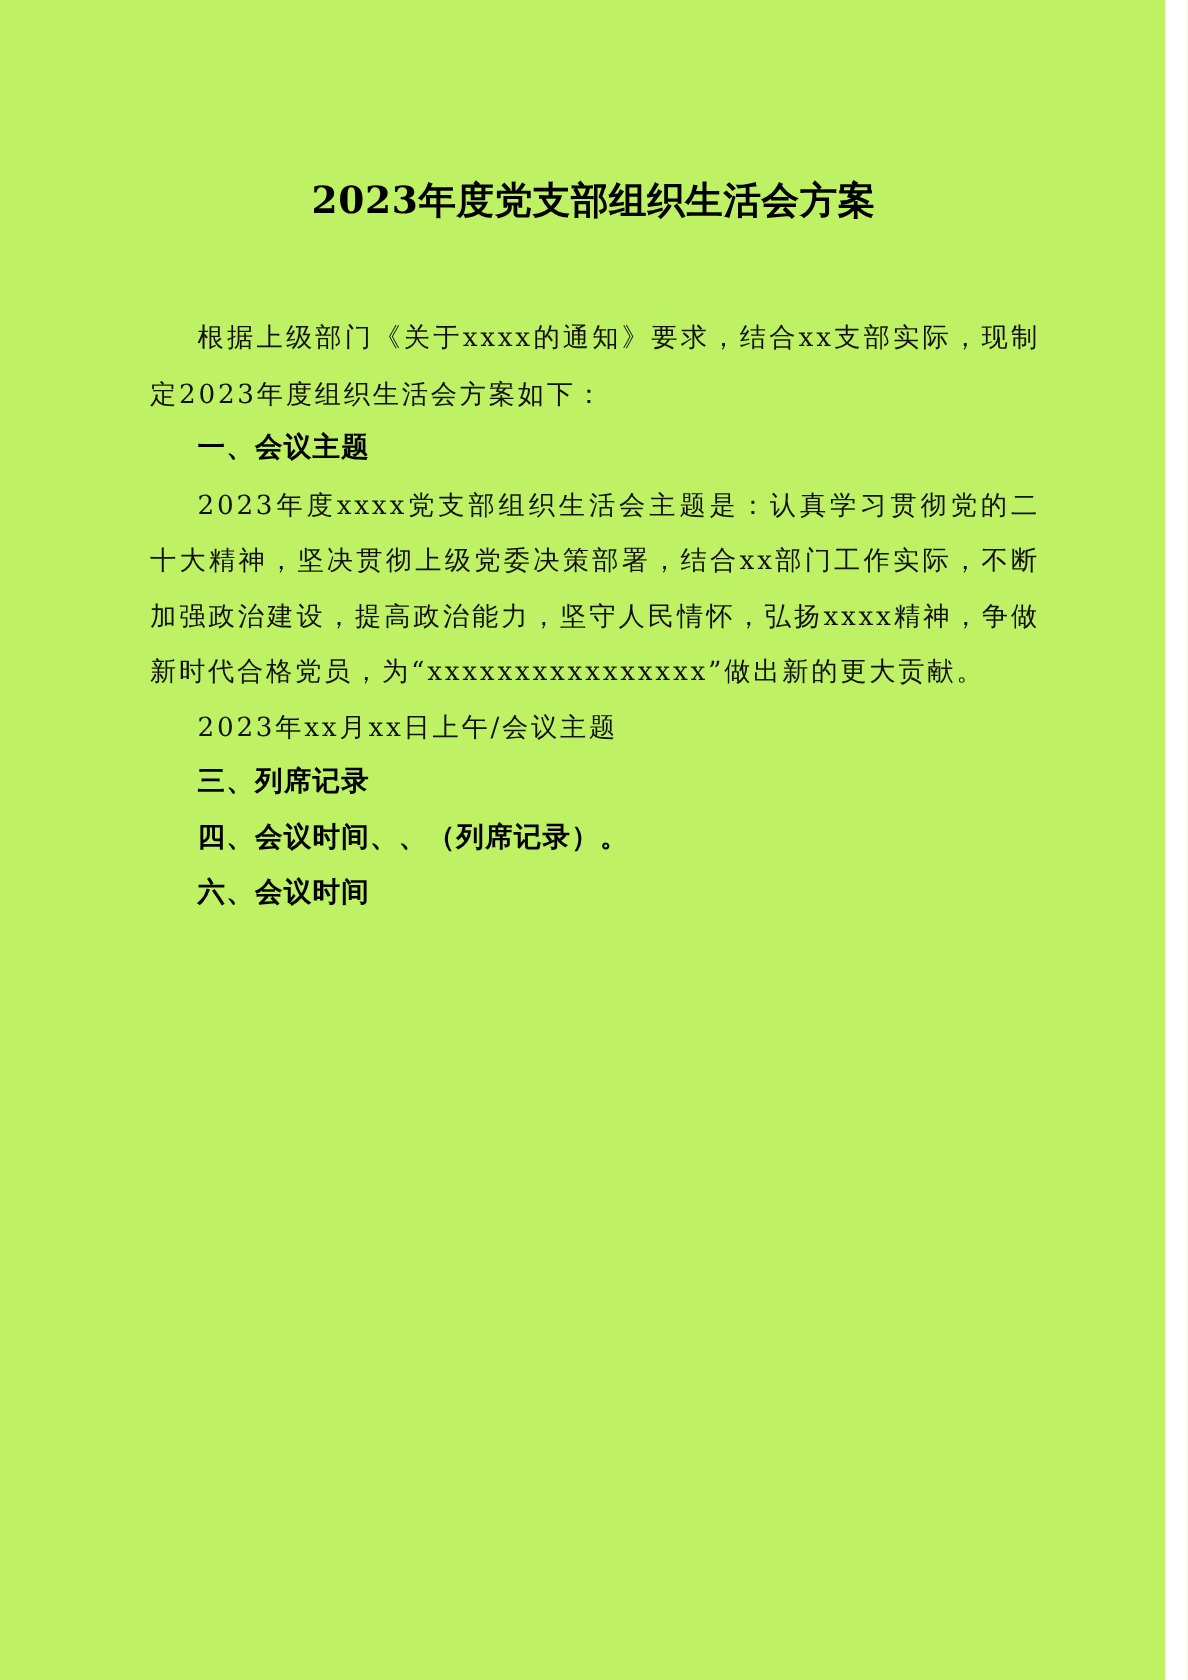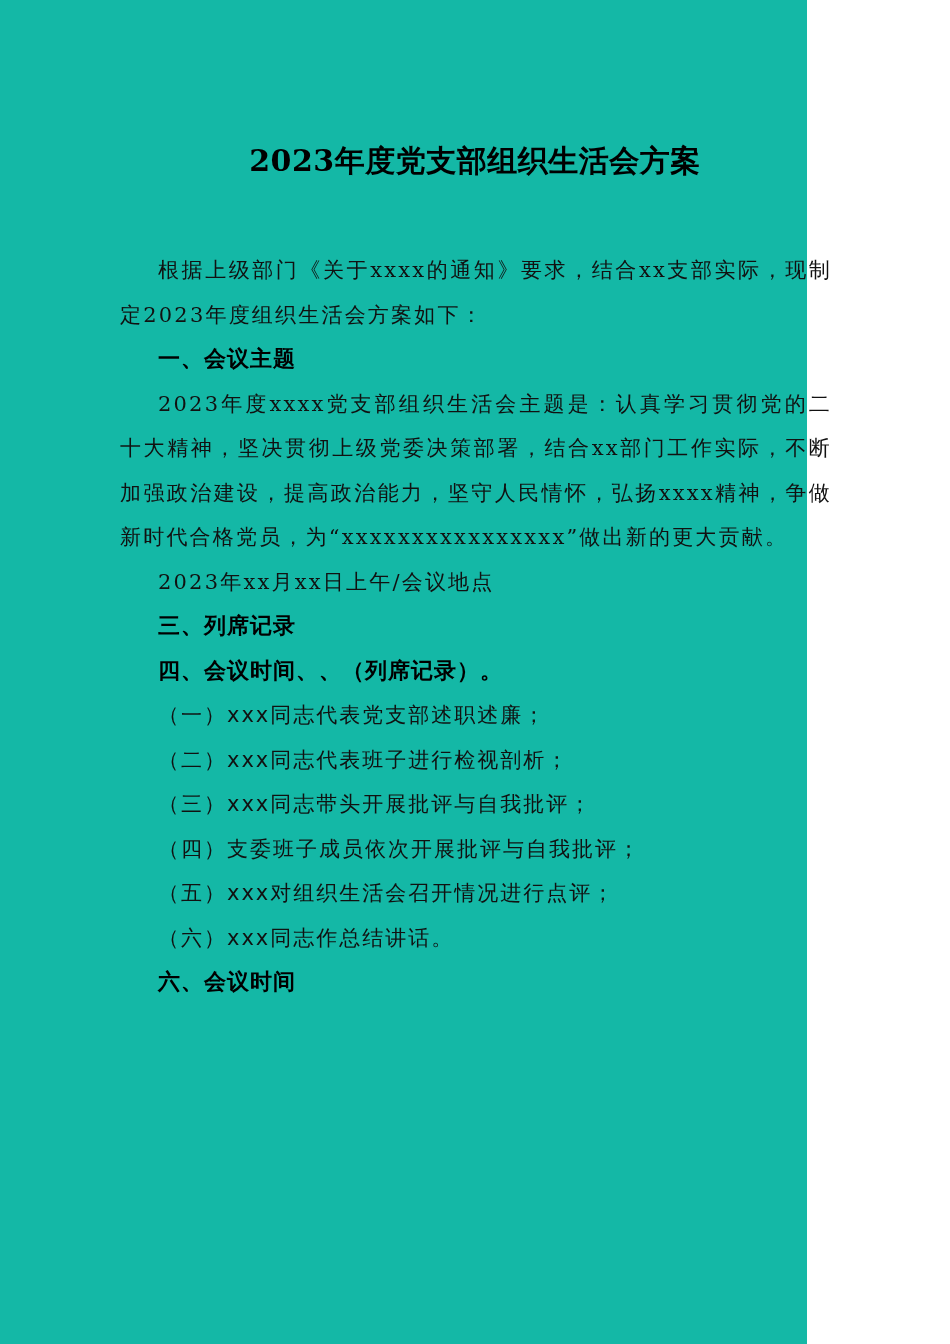--- a/index.html
+++ b/index.html
@@ -10,22 +10,22 @@
     body {
       width: 950px;
       height: 1344px;
       position: relative;
       overflow: hidden;
       color: #111111;
     }
     .page {
       position: absolute;
       left: 0; top: 0;
-      width: 807px; height: 1344px;
-      background: #14b8a6;
+      width: 932px; height: 1344px;
+      background: #bef264;
       text-decoration: underline;
     }
     .title {
       position: absolute;
       left: 0; top: 139px;
       width: 950px;
       text-align: center;
       font-family: "DejaVu Serif", "Liberation Serif", serif;
       font-weight: bold;
       font-size: 30px;
@@ -77,31 +77,23 @@
 
   <div class="title">2023年度党支部组织生活会方案</div>
 
   <div class="body-text" style="top:248px;">
 
     <p class="para">根据上级部门《关于xxxx的通知》要求，结合xx支部实际，现制定2023年度组织生活会方案如下：</p>
 
     <p class="heading">一、会议主题</p>
     <p class="para">2023年度xxxx党支部组织生活会主题是：认真学习贯彻党的二十大精神，坚决贯彻上级党委决策部署，结合xx部门工作实际，不断加强政治建设，提高政治能力，坚守人民情怀，弘扬xxxx精神，争做新时代合格党员，为“xxxxxxxxxxxxxxxx”做出新的更大贡献。</p>
 
-    <p class="plain">2023年xx月xx日上午/会议地点</p>
+    <p class="plain">2023年xx月xx日上午/会议主题</p>
 
     <p class="heading">三、列席记录</p>
 
     <p class="heading">四、会议时间、、（列席记录）。</p>
 
-    <div>
-      <p class="agenda-item">（一）xxx同志代表党支部述职述廉；</p>
-      <p class="agenda-item">（二）xxx同志代表班子进行检视剖析；</p>
-      <p class="agenda-item">（三）xxx同志带头开展批评与自我批评；</p>
-      <p class="agenda-item">（四）支委班子成员依次开展批评与自我批评；</p>
-      <p class="agenda-item">（五）xxx对组织生活会召开情况进行点评；</p>
-      <p class="agenda-item">（六）xxx同志作总结讲话。</p>
-    </div>
 
     <p class="heading">六、会议时间</p>
   </div>
 
 </div>
 
 </body></html>

